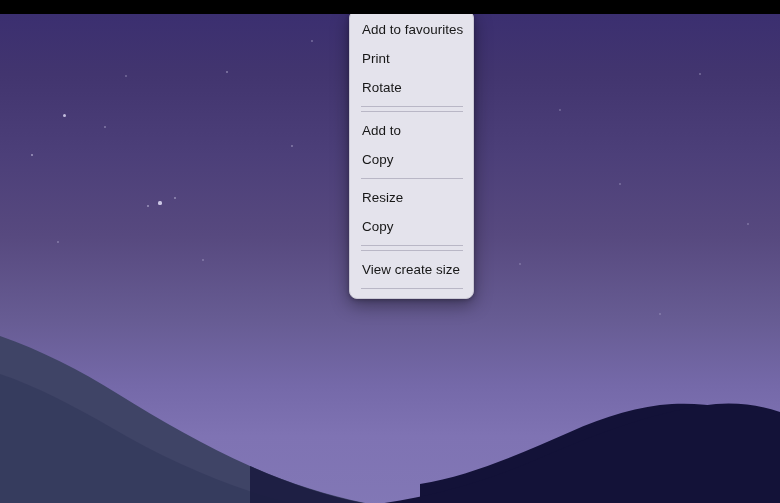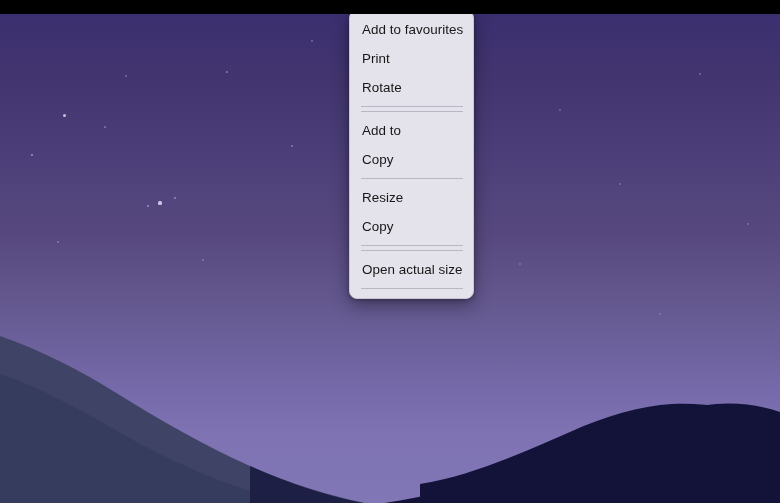--- a/index.html
+++ b/index.html
@@ -173,18 +173,18 @@
       <div class="separator"></div>
       <div class="menu-item">
         <span class="label">Resize</span>
       </div>
       <div class="menu-item">
         <span class="label">Copy</span>
       </div>
       <div class="separator"></div>
       <div class="separator"></div>
       <div class="menu-item">
-        <span class="label">Open actual size</span>
+        <span class="label">View create size</span>
       </div>
       <div class="separator"></div>
     </div>
 
 </div>
 
 </body></html>

